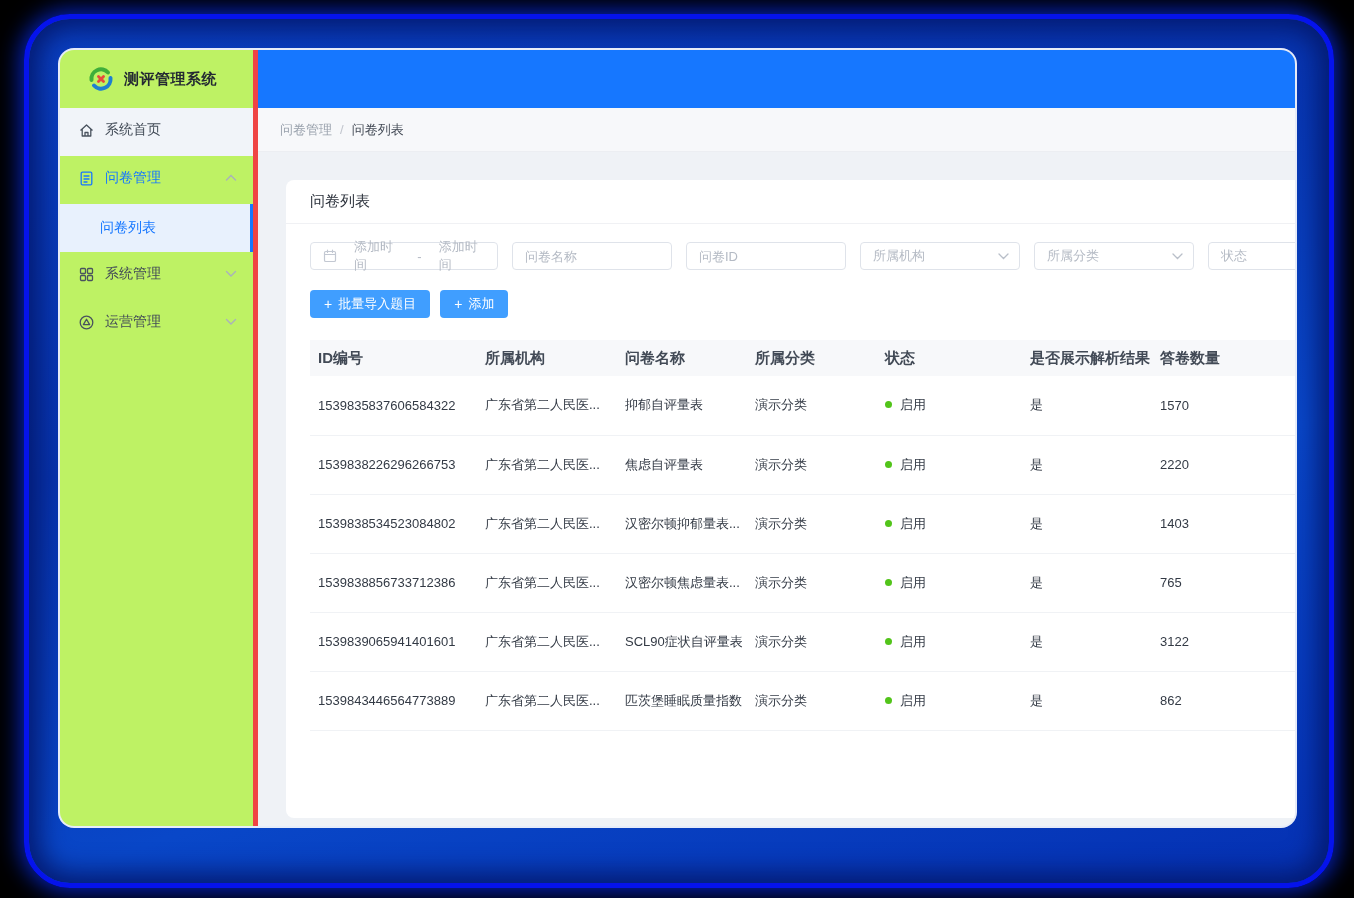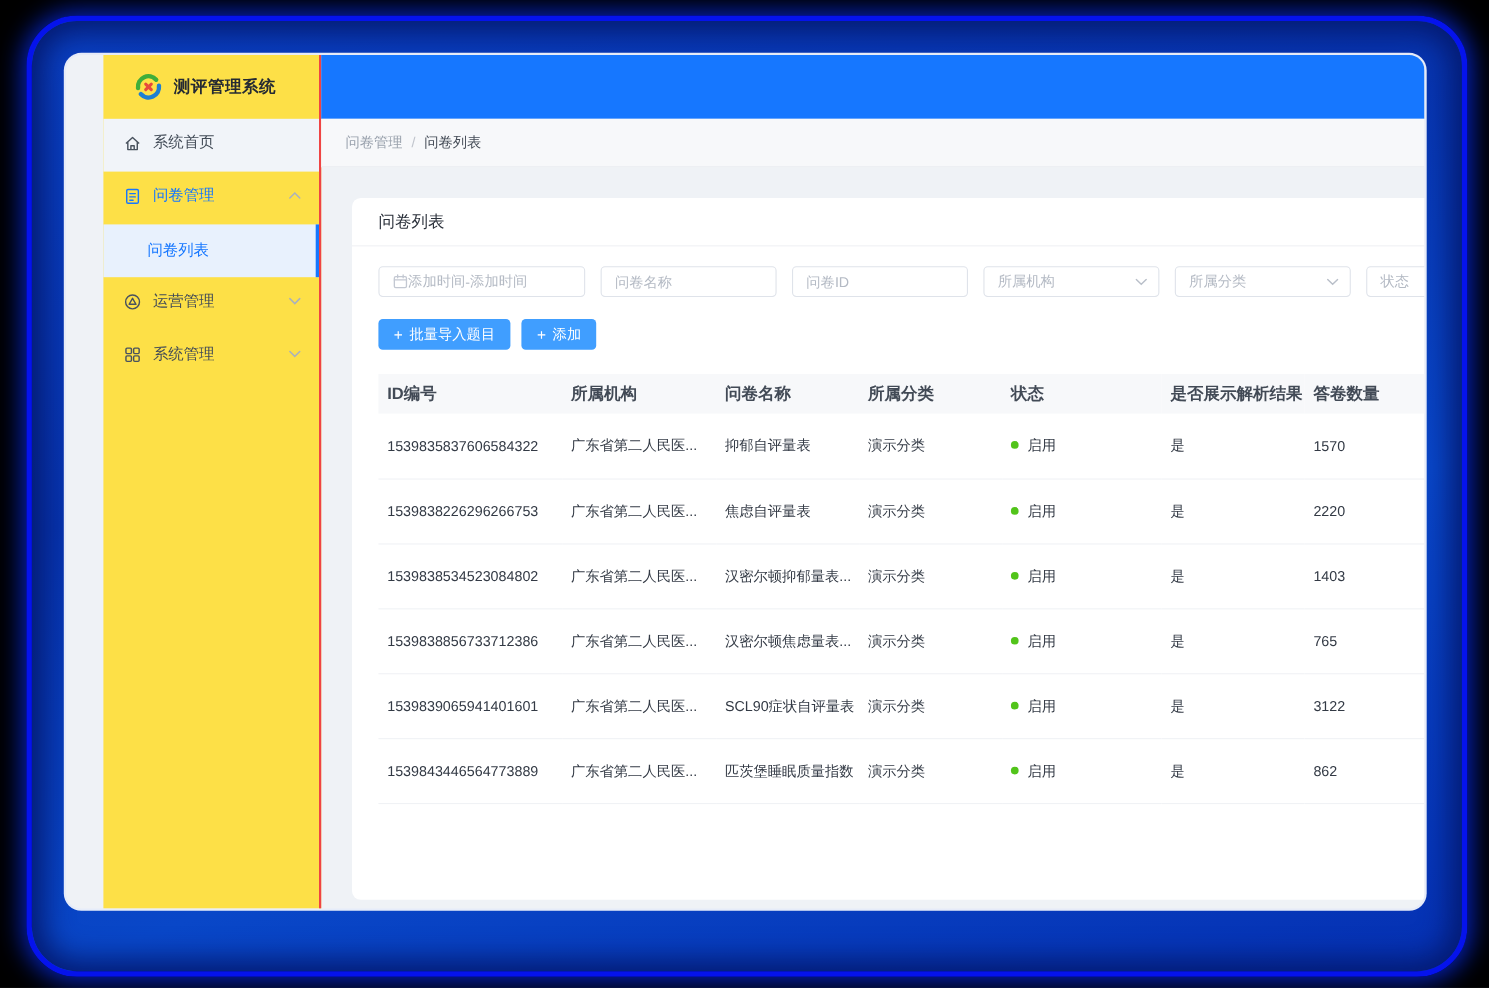--- a/index.html
+++ b/index.html
@@ -12,21 +12,21 @@
     background:linear-gradient(160deg,#0a3fc0 0%,#0733ad 35%,#0947c8 65%,#0530b2 100%);
     border:5px solid #0513ec;
     box-shadow:0 0 22px 4px rgba(6,40,220,.85), inset 0 0 26px 10px #041a70; }
 
   
   .window { position:absolute; left:60px; top:50px; width:1235px; height:776px;
     background:#eff2f6; border-radius:14px; overflow:hidden; display:flex;
     box-shadow:0 0 0 2px rgba(255,255,255,.9); }
 
   
-  .sidebar { width:198px; background:#fde047; flex:0 0 198px; border-right:2px solid #ef4444;margin-left:34px; }
+  .sidebar { width:198px; background:#bef264; flex:0 0 198px; border-right:5px solid #ef4444; }
   .logo-area { height:58px; display:flex; align-items:center; padding-left:28px; gap:10px; }
   .logo-title { font-size:15px; font-weight:bold; color:#242a33; letter-spacing:.5px; }
   .menu { padding-top:0; }
   .menu-item { height:48px; display:flex; align-items:center; padding:0 16px 4px 18px;
     color:#424b57; font-size:14px; cursor:pointer; }
   .menu-item .mi-icon { width:17px; height:17px; margin-right:10px; flex:0 0 17px; display:flex; }
   .menu-item .mi-label { flex:1; }
   .menu-item.home { background:#f1f4f9; }
   .menu-item.active-parent { color:#1677ff; }
   .menu-item.active-parent .mi-icon svg * { stroke:#1677ff; }
@@ -47,21 +47,21 @@
   .content { flex:1; padding:28px 0 0 28px; overflow:hidden; }
   .card { width:1150px; height:638px; background:#fff; border-radius:8px; overflow:hidden; }
   .card-header { height:44px; display:flex; align-items:center; padding:0 24px;
     font-size:15px; color:#2b313b; border-bottom:1px solid #f0f1f4; }
   .card-body { padding:18px 24px 0 24px; }
 
   
   .filters { display:flex; gap:14px; }
   .f-box { height:28px; border:1px solid #dfe3ea; border-radius:4px; background:#fff;
     display:flex; align-items:center; font-size:13px; color:#b4bac4; }
-  .date-range { width:188px; padding:0 12px; }
+  .date-range { width:188px; padding:0 12px; gap:17px; }
   .date-range .cal-icon { display:flex; }
   .f-input { width:160px; padding:0 12px; color:#2b313b; font-size:13px; outline:none; }
   .f-input::placeholder { color:#b4bac4; }
   .f-select { width:160px; padding:0 10px 0 12px; justify-content:space-between; cursor:pointer; }
   .f-select .sel-arrow { display:flex; }
 
   
   .actions { margin-top:20px; display:flex; gap:10px; }
   .btn { height:28px; background:#409eff; color:#fff; border:none; border-radius:4px;
     font-size:13px; padding:0 14px; display:flex; align-items:center; gap:6px; cursor:pointer;
@@ -124,42 +124,42 @@
           </svg>
       </div>
 
       <div class="submenu-item active">
         <span>问卷列表</span>
       </div>
 
       <div class="menu-item">
         <span class="mi-icon">
           <svg width="17" height="17" viewBox="0 0 17 17">
-              <circle cx="8.5" cy="8.5" r="6.3" fill="none" stroke="#49525e" stroke-width="1.3"></circle>
-              <path d="M8.5 5.2 L11.6 10.6 H5.4 Z" fill="none" stroke="#49525e" stroke-width="1.3" stroke-linejoin="round"></path>
-            </svg>
-        </span>
-        <span class="mi-label">运营管理</span>
-        <svg class="chev" viewBox="0 0 12 8">
-            <path d="M1.5 1.5 L6 6 L10.5 1.5" fill="none" stroke="#aab1bc" stroke-width="1.4" stroke-linecap="round"></path>
-          </svg>
-      </div>
-
-      <div class="menu-item">
-        <span class="mi-icon">
-          <svg width="17" height="17" viewBox="0 0 17 17">
               <g fill="none" stroke="#49525e" stroke-width="1.3">
                 <rect x="2.5" y="2.5" width="5" height="5" rx="1"></rect>
                 <rect x="9.5" y="2.5" width="5" height="5" rx="1"></rect>
                 <rect x="2.5" y="9.5" width="5" height="5" rx="1"></rect>
                 <rect x="9.5" y="9.5" width="5" height="5" rx="1"></rect>
               </g>
             </svg>
         </span>
         <span class="mi-label">系统管理</span>
+        <svg class="chev" viewBox="0 0 12 8">
+            <path d="M1.5 1.5 L6 6 L10.5 1.5" fill="none" stroke="#aab1bc" stroke-width="1.4" stroke-linecap="round"></path>
+          </svg>
+      </div>
+
+      <div class="menu-item">
+        <span class="mi-icon">
+          <svg width="17" height="17" viewBox="0 0 17 17">
+              <circle cx="8.5" cy="8.5" r="6.3" fill="none" stroke="#49525e" stroke-width="1.3"></circle>
+              <path d="M8.5 5.2 L11.6 10.6 H5.4 Z" fill="none" stroke="#49525e" stroke-width="1.3" stroke-linejoin="round"></path>
+            </svg>
+        </span>
+        <span class="mi-label">运营管理</span>
         <svg class="chev" viewBox="0 0 12 8">
             <path d="M1.5 1.5 L6 6 L10.5 1.5" fill="none" stroke="#aab1bc" stroke-width="1.4" stroke-linecap="round"></path>
           </svg>
       </div>
 
     </nav>
   </aside>
 
   <div class="main">
     <header class="topbar"></header>

